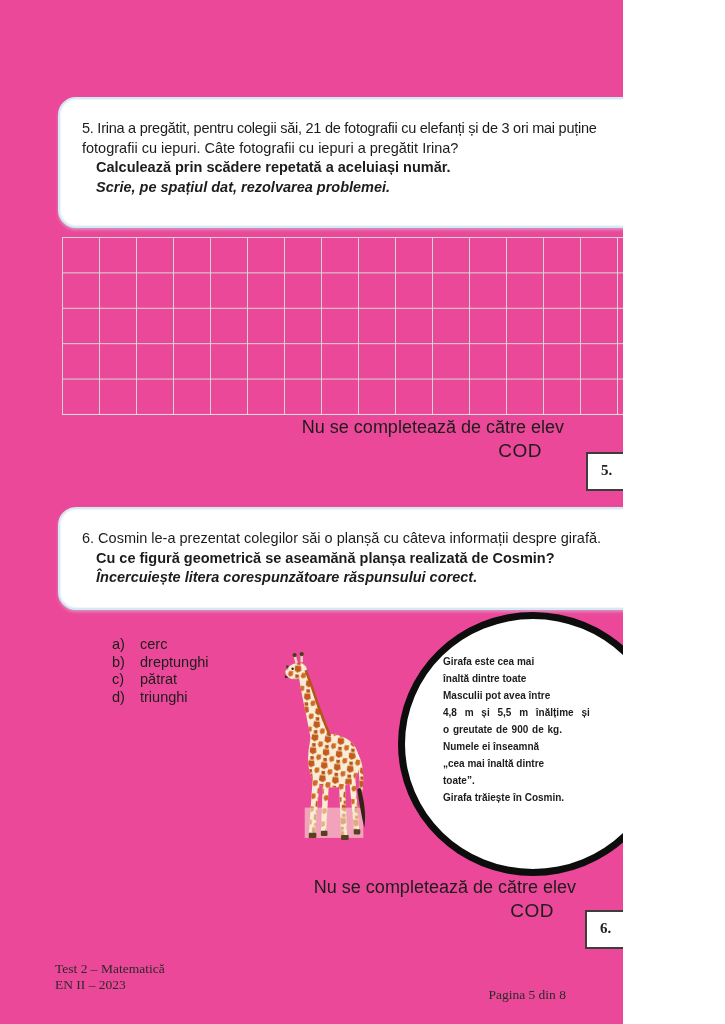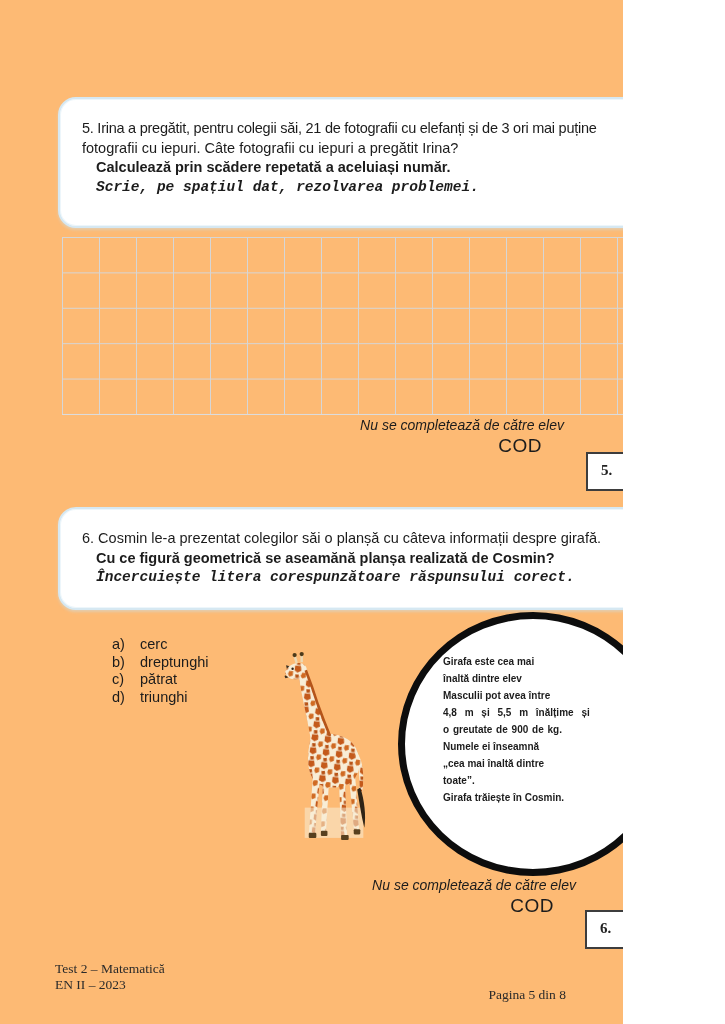--- a/index.html
+++ b/index.html
@@ -1,49 +1,49 @@
 <!DOCTYPE html>
 <html lang="ro"><head>
 <meta charset="utf-8">
 <style>
   html,body { margin:0; padding:0; background:#ffffff; }
   .page {
-    position:relative; width:623px; height:1024px; background:#fdba74;
+    position:relative; width:623px; height:1024px; background:#ec4899;
     font-family:"Liberation Sans", sans-serif; color:#1c1c1c; overflow:hidden;
   }
 
   
   .qbox {
     position:absolute; left:58px; width:618px; box-sizing:border-box;
     border:2px solid #d6e8f2; border-radius:18px;
     box-shadow:0 2px 3px rgba(200,228,242,0.45), inset 0 0 0 1px rgba(225,240,248,0.6);
     background:#ffffff;
   }
   #q5-box { top:97px; height:131px; }
   #q6-box { top:507px; height:103px; }
   .qtext { padding:20px 20px 0 22px; font-size:14.5px; line-height:19.5px; white-space:nowrap; }
   .qtext .tight { letter-spacing:-0.25px; }
   .qtext .b  { font-weight:bold; padding-left:14px; }
-  .qtext .bi { font-weight:bold; font-style:italic; padding-left:14px;font-family:Liberation Mono, monospace; }
+  .qtext .bi { font-weight:bold; font-style:italic; padding-left:14px; }
 
   
   #work-grid {
     position:absolute; left:62px; top:237px; width:594px; height:177px;
     background-image:
       linear-gradient(to right, #d6d6d6 1px, transparent 1px),
       linear-gradient(to bottom, #d6d6d6 1px, transparent 1px);
     background-size:37px 35.4px;
     border-bottom:1px solid #dcdcdc; border-right:1px solid #e8e8e8;
   }
 
   
   .staff-note { position:absolute; text-align:right; }
   #staff-note-1 { top:417px; right:59px; }
   #staff-note-2 { top:877px; right:47px; }
-  .staff-note .note-text { font-style:italic; font-size:14px; }
+  .staff-note .note-text { font-size:18px; }
   .staff-note .cod { font-size:19px; padding-right:22px; margin-top:2px; letter-spacing:0.5px; }
 
   .cod-box { position:absolute; width:106px; height:39px; box-sizing:border-box; border:2px solid #3d3d3d; background:#fff; }
   #cod-box-5 { left:586px; top:452px; }
   #cod-box-6 { left:585px; top:910px; }
   .cod-box .num { position:absolute; left:13px; top:8px; font-family:"Liberation Serif", serif; font-weight:bold; font-size:15px; color:#222; }
   .cod-box .inner-rect { position:absolute; left:44px; top:8px; width:54px; height:20px; border:2px solid #4a4a4a; background:#fff; }
 
   
   #options { position:absolute; left:112px; top:636px; font-size:14.5px; }
@@ -159,21 +159,21 @@
 
     <rect x="38" y="183" width="7.5" height="5" rx="1" fill="#57401f"></rect>
     <rect x="50" y="181" width="6.5" height="5" rx="1" fill="#57401f"></rect>
     <rect x="70" y="185" width="7.5" height="5" rx="1" fill="#57401f"></rect>
     <rect x="82.5" y="179.5" width="6.5" height="5" rx="1" fill="#57401f"></rect>
   </svg>
 
   <div id="info-circle">
     <div class="circle-text">
       <div>Girafa este cea mai</div>
-      <div>înaltă dintre elev</div>
+      <div>înaltă dintre toate</div>
       <div>Masculii pot avea între</div>
       <div>4,8 m și 5,5 m înălțime și</div>
       <div>o greutate de 900 de kg.</div>
       <div>Numele ei înseamnă</div>
       <div>„cea mai înaltă dintre</div>
       <div>toate”.</div>
       <div>Girafa trăiește în Cosmin.</div>
     </div>
   </div>
 

